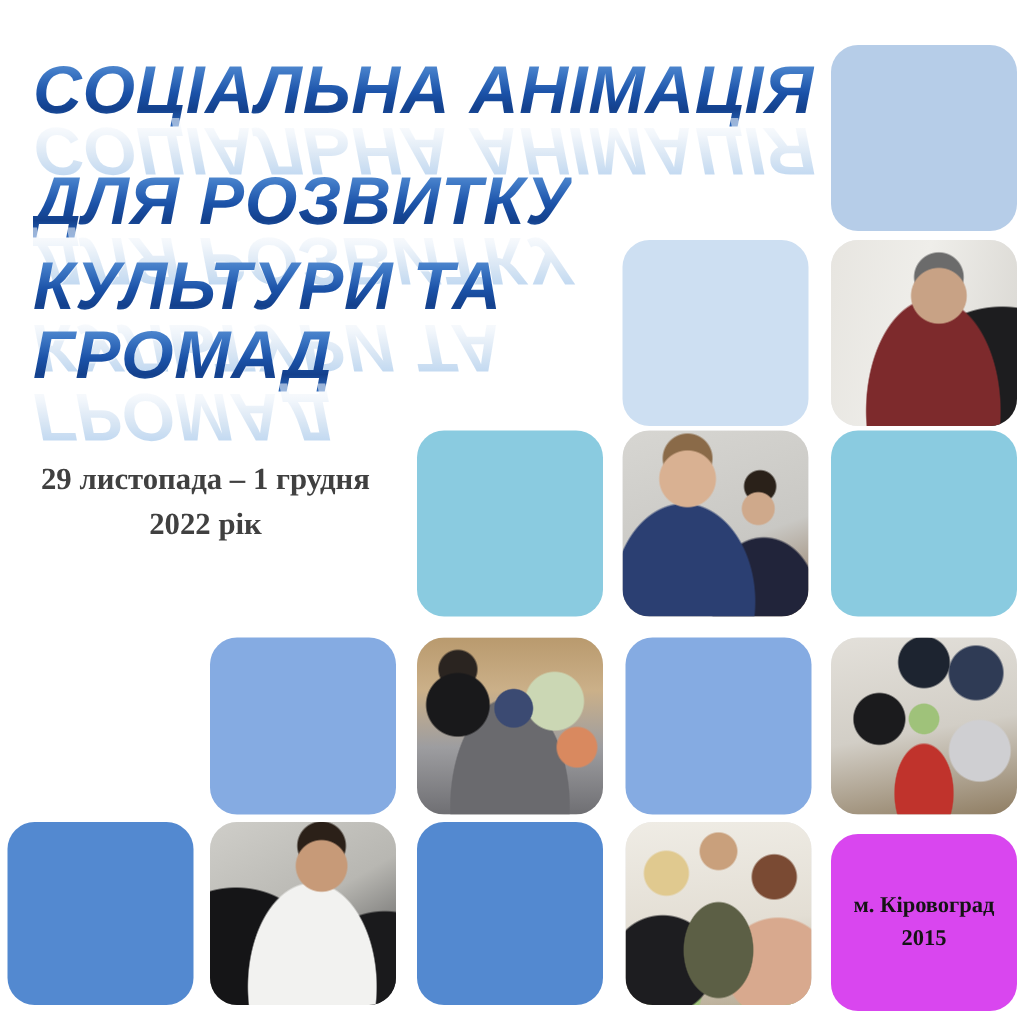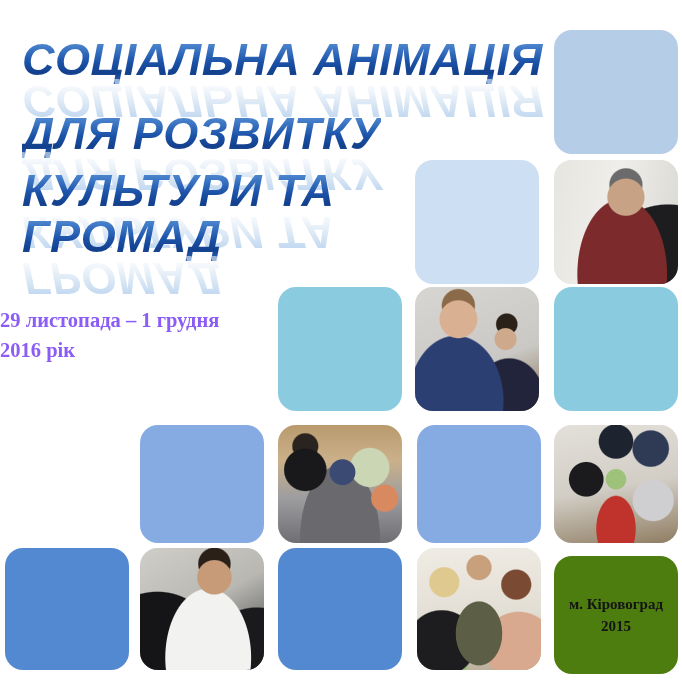--- a/index.html
+++ b/index.html
@@ -49,30 +49,30 @@
     pointer-events:none;
   }
   #l1{font-size:45px;}
   #l2{font-size:45px;}
   #l3{font-size:45px;}
   #l4{font-size:45px;}
 
   
   #datebox{
     position:absolute;left:0px;top:306px;width:274px;
-    color:#8b5cf6;
+    text-align:center;color:#404040;
     font-family:"Liberation Serif", serif;
     font-weight:bold;font-size:20.5px;line-height:1.45;
   }
   #datebox div{white-space:nowrap;}
 
   
   #city-tile{
     position:absolute;left:554px;top:556px;width:124px;height:118px;
-    border-radius:18px;background:#4d7c0f;
+    border-radius:18px;background:#d946ef;
     display:flex;flex-direction:column;align-items:center;justify-content:center;
     color:#141414;font-family:"Liberation Serif", serif;font-weight:bold;
     font-size:15px;line-height:1.5;text-align:center;
   }
 </style>
 </head>
 <body>
 
 <div id="stage">
 
@@ -119,21 +119,21 @@
       <span class="t-refl" id="l3r" style="font-size: 45px; top: 40.8px; left: 0px;">КУЛЬТУРИ ТА</span>
     </div>
     <div class="t-line" style="margin-top:2px;">
       <span class="t-main" id="l4">ГРОМАД</span>
       <span class="t-refl" id="l4r" style="font-size: 45px; top: 40.8px; left: 0px;">ГРОМАД</span>
     </div>
   </div>
 
   <div id="datebox">
     <div>29 листопада – 1 грудня</div>
-    <div>2016 рік</div>
+    <div>2022 рік</div>
   </div>
 
   <div id="city-tile">
     <span>м. Кіровоград</span>
     <span>2015</span>
   </div>
 
 </div>
 
 </body></html>

